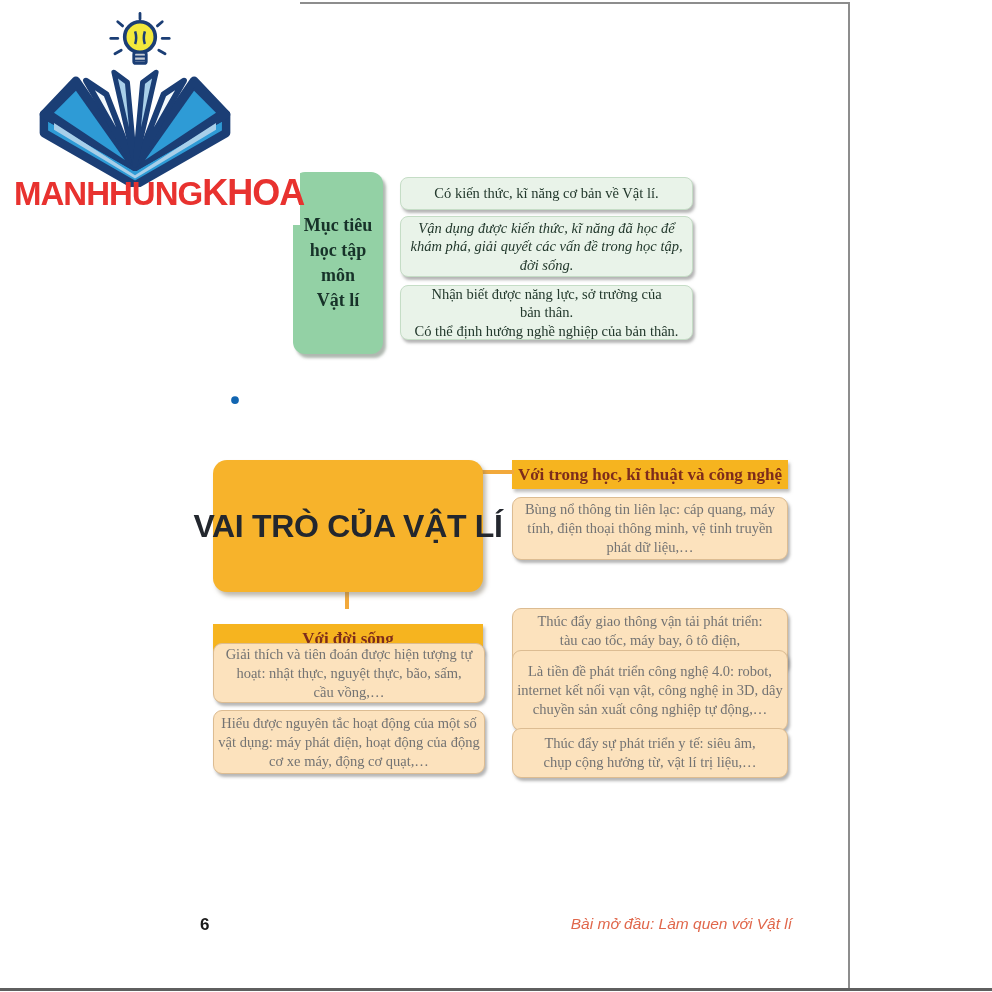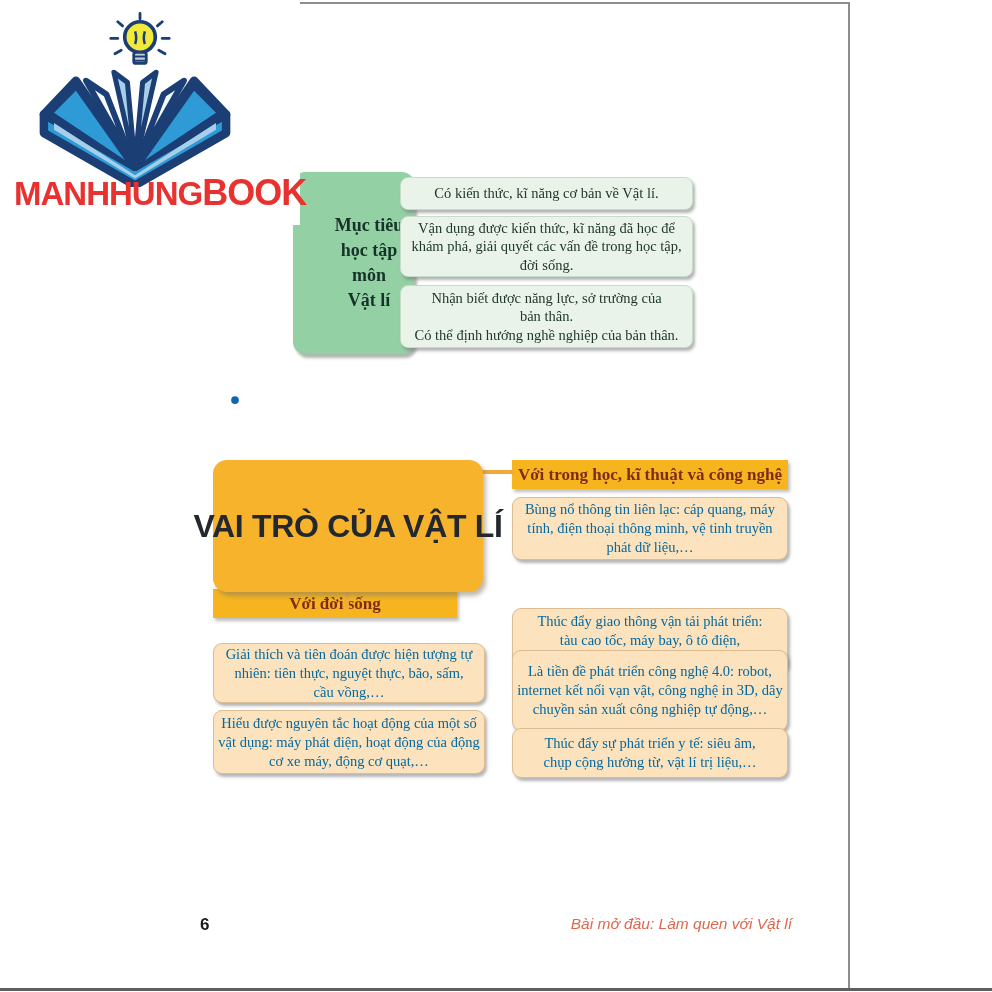--- a/index.html
+++ b/index.html
@@ -28,44 +28,44 @@
   .banner2{left:218px;top:121px;width:322px;height:31px;font-size:15px;letter-spacing:.2px;padding-left:8px;}
   .banner3{left:212px;top:374px;width:520px;height:52px;font-size:15.5px;letter-spacing:.2px;
            padding-left:8px;clip-path:polygon(0 0,calc(100% - 34px) 0,100% 50%,calc(100% - 34px) 100%,0 100%);}
   .banner3 .btxt{line-height:21px;}
   .banner .btxt{white-space:pre-line;}
 
   
   .obj-root{left:293px;top:172px;width:90px;height:182px;background:#93d1a5;border-radius:12px;
             box-shadow:3px 4px 3px rgba(110,125,112,.55);display:flex;align-items:center;justify-content:center;
             font-family:"Liberation Serif",serif;font-weight:bold;font-size:18px;line-height:25px;
-            color:#173229;text-align:center;white-space:pre-line;padding-left:31px;}
+            color:#173229;text-align:center;white-space:pre-line;}
   .gitem{left:400px;width:293px;background:#e9f3e9;border:1px solid #c5ddc6;border-radius:8px;
          box-shadow:2px 3px 3px rgba(120,120,120,.55);display:flex;align-items:center;justify-content:center;
          font-family:"Liberation Serif",serif;font-size:14.5px;line-height:18.5px;color:#22382c;
          text-align:center;white-space:pre-line;padding:2px 6px;box-sizing:border-box;}
   .gitem1{top:177px;height:33px;}
-  .gitem2{top:216px;height:61px;}
-  .gitem3{top:285px;height:63px;}
+  .gitem2{top:216px;height:61px;font-style:italic;}
+  .gitem3{top:285px;height:55px;}
 
   
   .center-box{left:213px;top:460px;width:270px;height:132px;background:#f7b32b;border-radius:14px;
               box-shadow:3px 4px 4px rgba(130,120,100,.5);display:flex;align-items:center;justify-content:center;
               font-weight:800;font-size:32px;letter-spacing:-.3px;color:#23272e;white-space:nowrap;z-index:2;}
   .conn{background:#f2a93b;z-index:1;}
   .conn-h{left:481px;top:470px;width:33px;height:4px;}
   .conn-v{left:345px;top:590px;width:4px;height:19px;}
   .branch-head{background:#f6b41f;box-shadow:2px 3px 3px rgba(130,130,130,.5);
                display:flex;align-items:center;justify-content:center;
                font-family:"Liberation Serif",serif;font-weight:bold;font-size:17px;color:#7d2c1c;}
-  .head-life{left:213px;top:589px;width:244px;height:29px;}
+  .head-life{left:213px;top:624px;width:270px;height:29px;}
   .head-sci{left:512px;top:460px;width:276px;height:29px;}
   .pitem{width:276px;background:#fce2bd;border:1px solid #dcbc92;border-radius:9px;
          box-shadow:2px 3px 3px rgba(110,110,110,.5);display:flex;align-items:center;justify-content:center;
-         font-family:"Liberation Serif",serif;font-size:14.5px;line-height:19px;color:#0369a1;
+         font-family:"Liberation Serif",serif;font-size:14.5px;line-height:19px;color:#737373;
          text-align:center;white-space:pre-line;padding:2px 4px;box-sizing:border-box;}
   .life1{left:213px;top:643px;height:60px;width:272px;}
   .life2{left:213px;top:710px;height:64px;width:272px;}
   .sci1{left:512px;top:497px;height:63px;}
   .sci2{left:512px;top:608px;height:64px;}
   .sci3{left:512px;top:624px;height:81px;margin-top:26px;}
   .sci4{left:512px;top:728px;height:50px;}
 
   
   .page-num{left:200px;top:915px;font-weight:bold;font-size:17px;color:#1a1a1a;}
@@ -105,21 +105,21 @@
       <path d="M95 24 L111 36 L120 134 Z" fill="#a8cfe9" stroke="#1b3e75" stroke-width="6"></path>
       <path d="M228 74 L190 34 L120 136 Z" fill="#1b3e75" stroke="#1b3e75" stroke-width="10"></path>
       <path d="M216 72 L190 46 L132 128 Z" fill="#2e9bd6"></path>
       <path d="M178 34 L154 50 L122 132 Z" fill="#f2f8fc" stroke="#1b3e75" stroke-width="7"></path>
       <path d="M145 24 L129 36 L120 134 Z" fill="#a8cfe9" stroke="#1b3e75" stroke-width="6"></path>
       <path d="M24 84 L120 146 L216 84 L216 92 L120 150 L24 92 Z" fill="#a8cfe9"></path>
     </g>
   </svg>
 </div>
 <div class="abs brand">
-  <span class="b1">MANHHUNG</span><span class="b2">BOOK</span>
+  <span class="b1">MANHHUNG</span><span class="b2">KHOA</span>
 </div>
 
 <div class="abs banner banner1">
   <span class="bicon">
     <svg width="19" height="19" viewBox="0 0 24 24">
       <path d="M13.5 4.5a8 8 0 1 1-9 9l9-1z" fill="#fff"></path>
       <path d="M11.5 2.5a8 8 0 0 0-7.6 6.2l7.6 1.8z" fill="#fff"></path>
     </svg>
   </span>
   <span class="btxt" style="margin-left:8px;">MÔ TẢ CHUNG</span>
@@ -180,20 +180,20 @@
 tàu cao tốc, máy bay, ô tô điện,
 hệ thống đèn tín hiệu giao thông tự động,…</div>
 <div class="abs pitem sci3">Là tiền đề phát triển công nghệ 4.0: robot,
 internet kết nối vạn vật, công nghệ in 3D, dây
 chuyền sản xuất công nghiệp tự động,…</div>
 <div class="abs pitem sci4">Thúc đẩy sự phát triển y tế: siêu âm,
 chụp cộng hưởng từ, vật lí trị liệu,…</div>
 
 <div class="abs branch-head head-life">Với đời sống</div>
 <div class="abs pitem life1">Giải thích và tiên đoán được hiện tượng tự
-nhiên: tiên thực, nguyệt thực, bão, sấm,
+hoạt: nhật thực, nguyệt thực, bão, sấm,
 cầu vồng,…</div>
 <div class="abs pitem life2">Hiểu được nguyên tắc hoạt động của một số
 vật dụng: máy phát điện, hoạt động của động
 cơ xe máy, động cơ quạt,…</div>
 
 <div class="abs page-num">6</div>
 <div class="abs footer-title">Bài mở đầu: Làm quen với Vật lí</div>
 
 </body></html>

